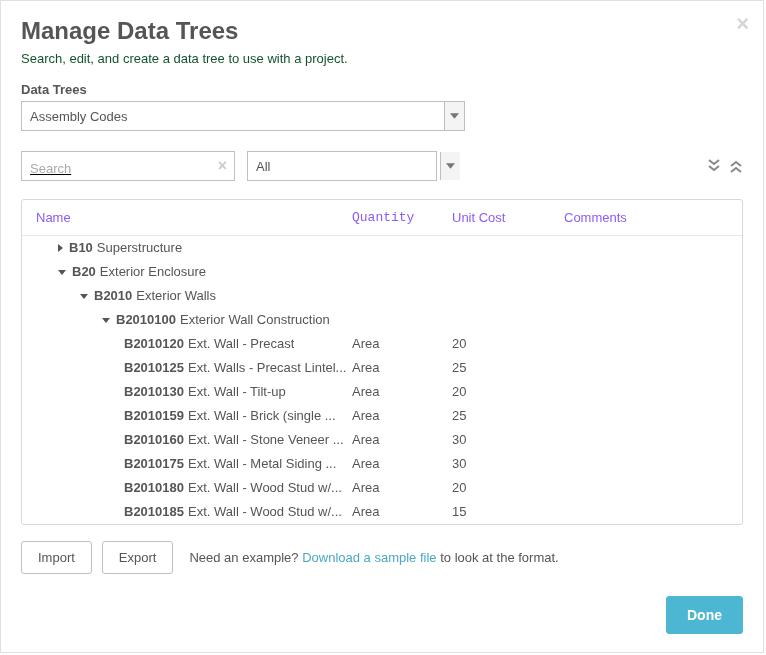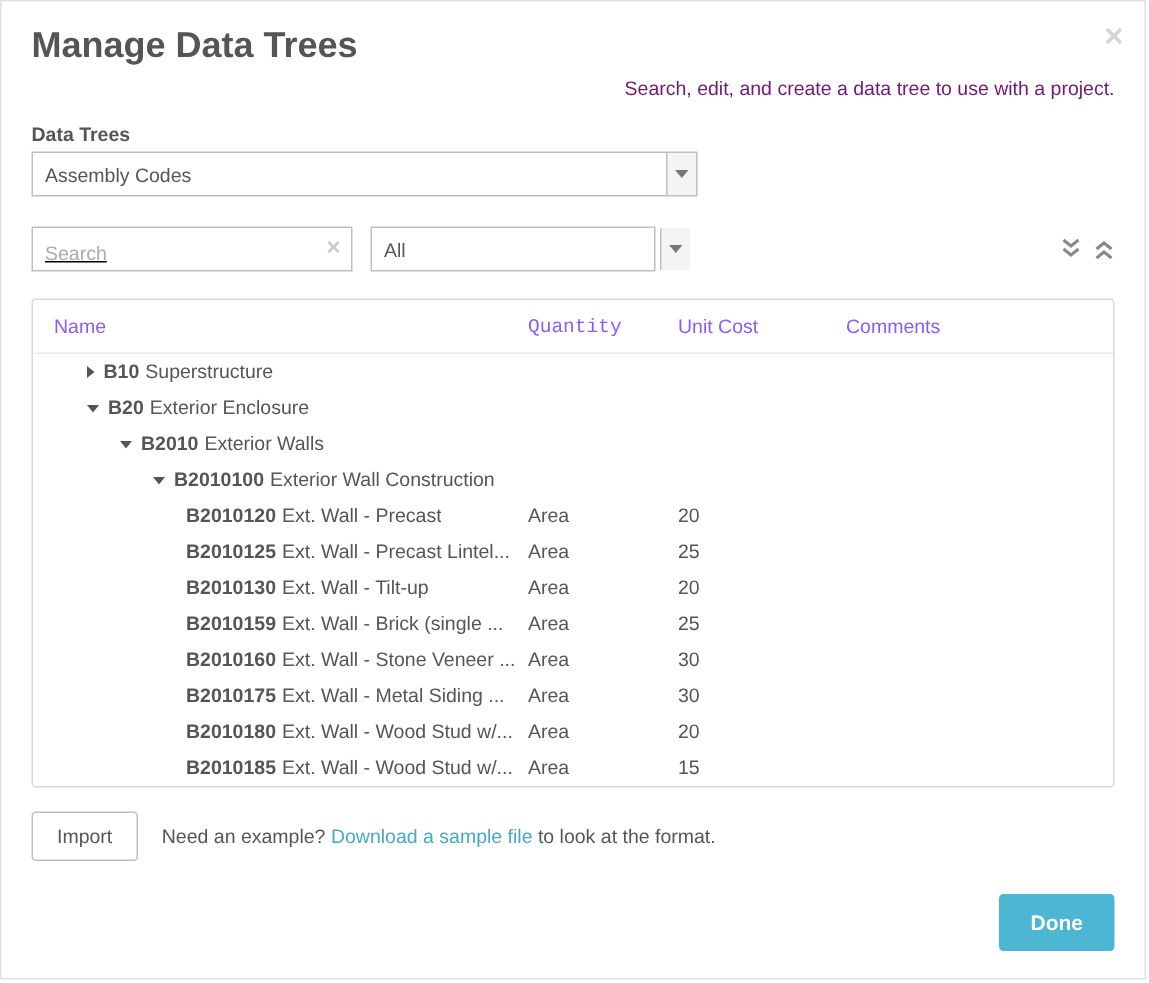--- a/index.html
+++ b/index.html
@@ -28,23 +28,22 @@
     font-weight: bold;
   }
   .title {
     font-size: 24px;
     color: #555;
     font-weight: bold;
     margin-bottom: 6px;
   }
   .subtitle {
     font-size: 13px;
-    color: #701a75;
+    color: #14532d;
     margin-bottom: 16px;
-    text-align: right;
   }
   .label {
     font-size: 13px;
     font-weight: bold;
     color: #555;
     margin-bottom: 4px;
   }
   .select-wrap {
     position: relative;
     display: inline-block;
@@ -325,21 +324,21 @@
             <span class="code">B2010120</span>
             <span class="code-label">Ext. Wall - Precast</span>
           </div>
           <div class="tree-qty">Area</div>
           <div class="tree-cost">20</div>
           <div class="tree-comments"></div>
         </div>
         <div class="tree-row indent-4">
           <div class="tree-name">
             <span class="code">B2010125</span>
-            <span class="code-label">Ext. Wall - Precast Lintel...</span>
+            <span class="code-label">Ext. Walls - Precast Lintel...</span>
           </div>
           <div class="tree-qty">Area</div>
           <div class="tree-cost">25</div>
           <div class="tree-comments"></div>
         </div>
         <div class="tree-row indent-4">
           <div class="tree-name">
             <span class="code">B2010130</span>
             <span class="code-label">Ext. Wall - Tilt-up</span>
           </div>
@@ -390,20 +389,21 @@
           </div>
           <div class="tree-qty">Area</div>
           <div class="tree-cost">15</div>
           <div class="tree-comments"></div>
         </div>
       </div>
   </div>
 
   <div class="bottom-row">
     <button class="btn">Import</button>
+    <button class="btn">Export</button>
     <span class="example-text">
       <span>Need an example? </span><a href="#">Download a sample file</a><span> to look at the format.</span>
     </span>
   </div>
 
   <div class="done-row">
     <button class="btn-primary">Done</button>
   </div>
 </div>
 

